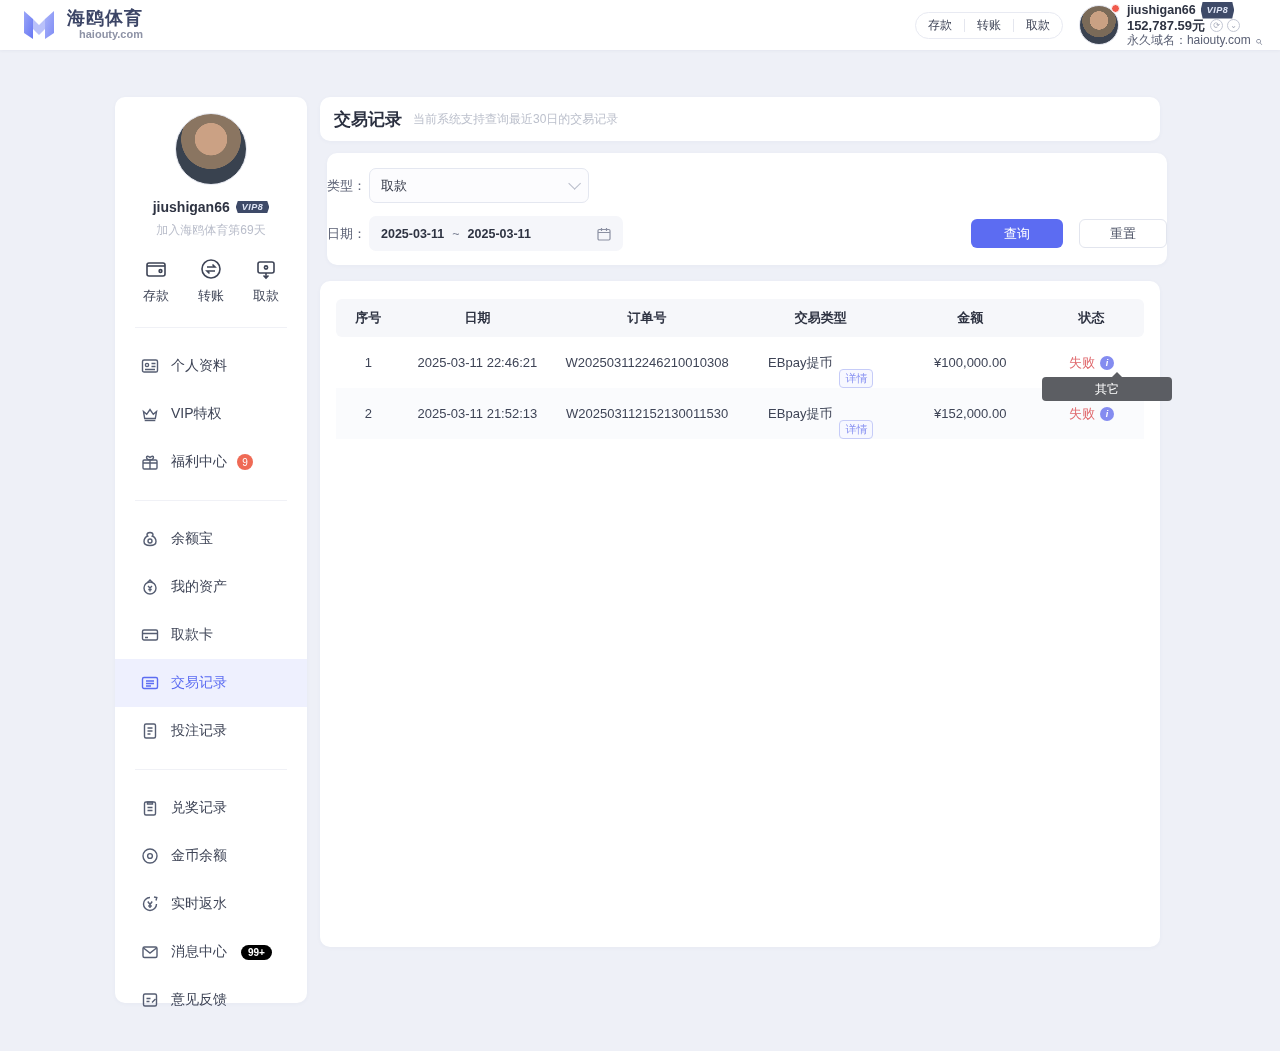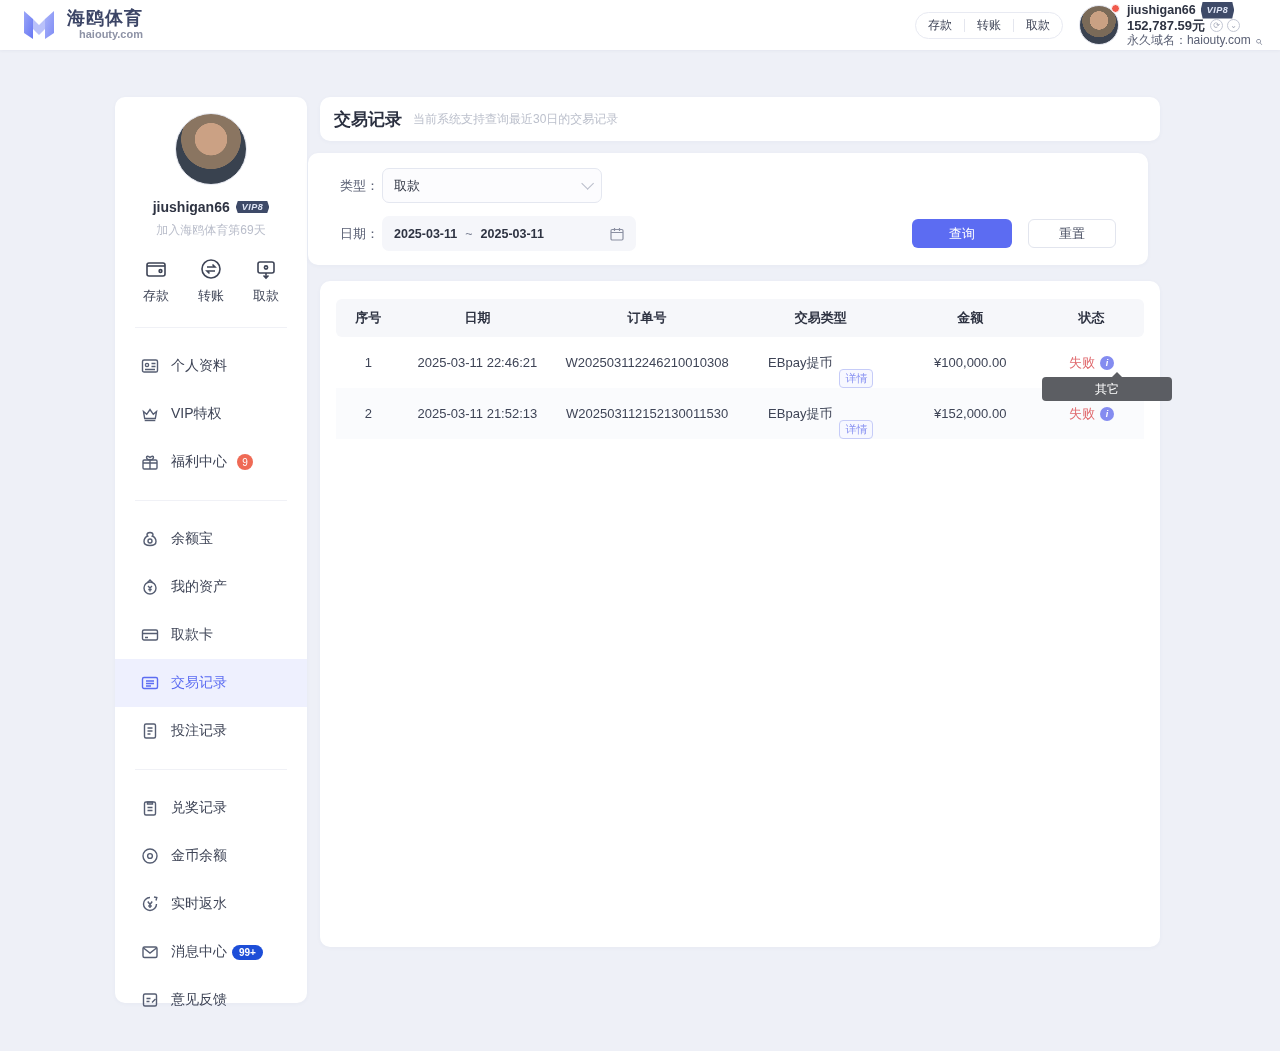--- a/index.html
+++ b/index.html
@@ -54,21 +54,21 @@
     color:#a5aab9; font-size:8px; display:flex; align-items:center; justify-content:center;
     margin-right:4px; cursor:pointer; background:#fff;
   }
   .tb-domain { font-size:12px; color:#5a6074; }
   .search-glyph { font-size:13px; color:#6a7186; margin-left:4px; cursor:pointer; transform:scaleX(-1); display:inline-block; }
 
   
   .card { position:absolute; background:#fff; border-radius:10px; box-shadow:0 1px 4px rgba(60,70,120,.04); }
   .sidebar-card { left:115px; top:97px; width:192px; height:906px; }
   .title-card   { left:320px; top:97px; width:840px; height:44px; display:flex; align-items:center; padding:0 14px; }
-  .filter-card  { left:308px; top:153px; width:840px; height:112px; padding:15px 32px; }
+  .filter-card  { left:327px; top:153px; width:840px; height:112px; padding:15px 0; }
   .table-card   { left:320px; top:281px; width:840px; height:666px; padding:18px 16px; }
 
   
   .profile { text-align:center; padding-top:16px; }
   .profile-avatar {
     width:72px; height:72px; border-radius:50%; margin:0 auto;
     background:radial-gradient(circle at 50% 36%, #cba184 0 28%, #8a7561 29% 52%, #39424f 53% 100%);
     border:1px solid #e7e9f1;
   }
   .profile-name-row { display:flex; align-items:center; justify-content:center; margin-top:14px; }
@@ -86,21 +86,21 @@
     font-size:14px; color:#3e4456; cursor:pointer; position:relative;
   }
   .menu-item .mi-icon { width:18px; height:18px; margin-right:12px; color:#555d72; flex:0 0 18px; }
   .menu-item.active { background:#eef0fe; color:#5c6cf2; }
   .menu-item.active .mi-icon { color:#5c6cf2; }
   .badge-red {
     margin-left:10px; background:#ef6a55; color:#fff; font-size:10px;
     width:16px; height:16px; border-radius:50%; display:flex; align-items:center; justify-content:center;
   }
   .badge-blue {
-    margin-left:5px; background:#1d4ed8; color:#fff; font-size:10px; font-weight:bold;
+    margin-left:14px; background:#000000; color:#fff; font-size:10px; font-weight:bold;
     padding:2px 7px; border-radius:9px;
   }
 
   
   .page-title { font-size:17px; font-weight:bold; color:#2b3040; }
   .page-subtitle { font-size:12px; color:#bcc0cc; margin-left:11px; }
 
   
   .filter-row { display:flex; align-items:center; }
   .filter-row + .filter-row { margin-top:13px; }
@@ -120,21 +120,21 @@
   .date-sep { margin:0 8px; color:#7c8295; }
   .cal-icon { margin-left:auto; width:14px; height:14px; color:#8b90a2; }
   .range-group {
     display:flex; align-items:center; background:#f2f3f8; border-radius:7px;
     padding:3px; margin-left:30px; height:35px;
   }
   .range-chip { font-size:13px; color:#5a6074; padding:0 14px; line-height:29px; border-radius:5px; cursor:pointer; white-space:nowrap; }
   .range-chip.active { background:#ffffff; color:#23283a; font-weight:bold; box-shadow:0 1px 3px rgba(50,60,100,.08); }
   .filter-actions { margin-left:auto; display:flex; align-items:center; }
   .btn-primary {
-    width:100px; height:29px; background:#5c6cf2; color:#fff; border:none; border-radius:6px;
+    width:92px; height:29px; background:#5c6cf2; color:#fff; border:none; border-radius:6px;
     font-size:13px; cursor:pointer; font-family:inherit;margin-left:14px;
   }
   .btn-plain {
     width:88px; height:29px; background:#fff; color:#4a5064; border:1px solid #e2e5ee; border-radius:6px;
     font-size:13px; cursor:pointer; margin-left:16px; font-family:inherit;
   }
 
   
   table { width:100%; border-collapse:collapse; table-layout:fixed; }
   th {

